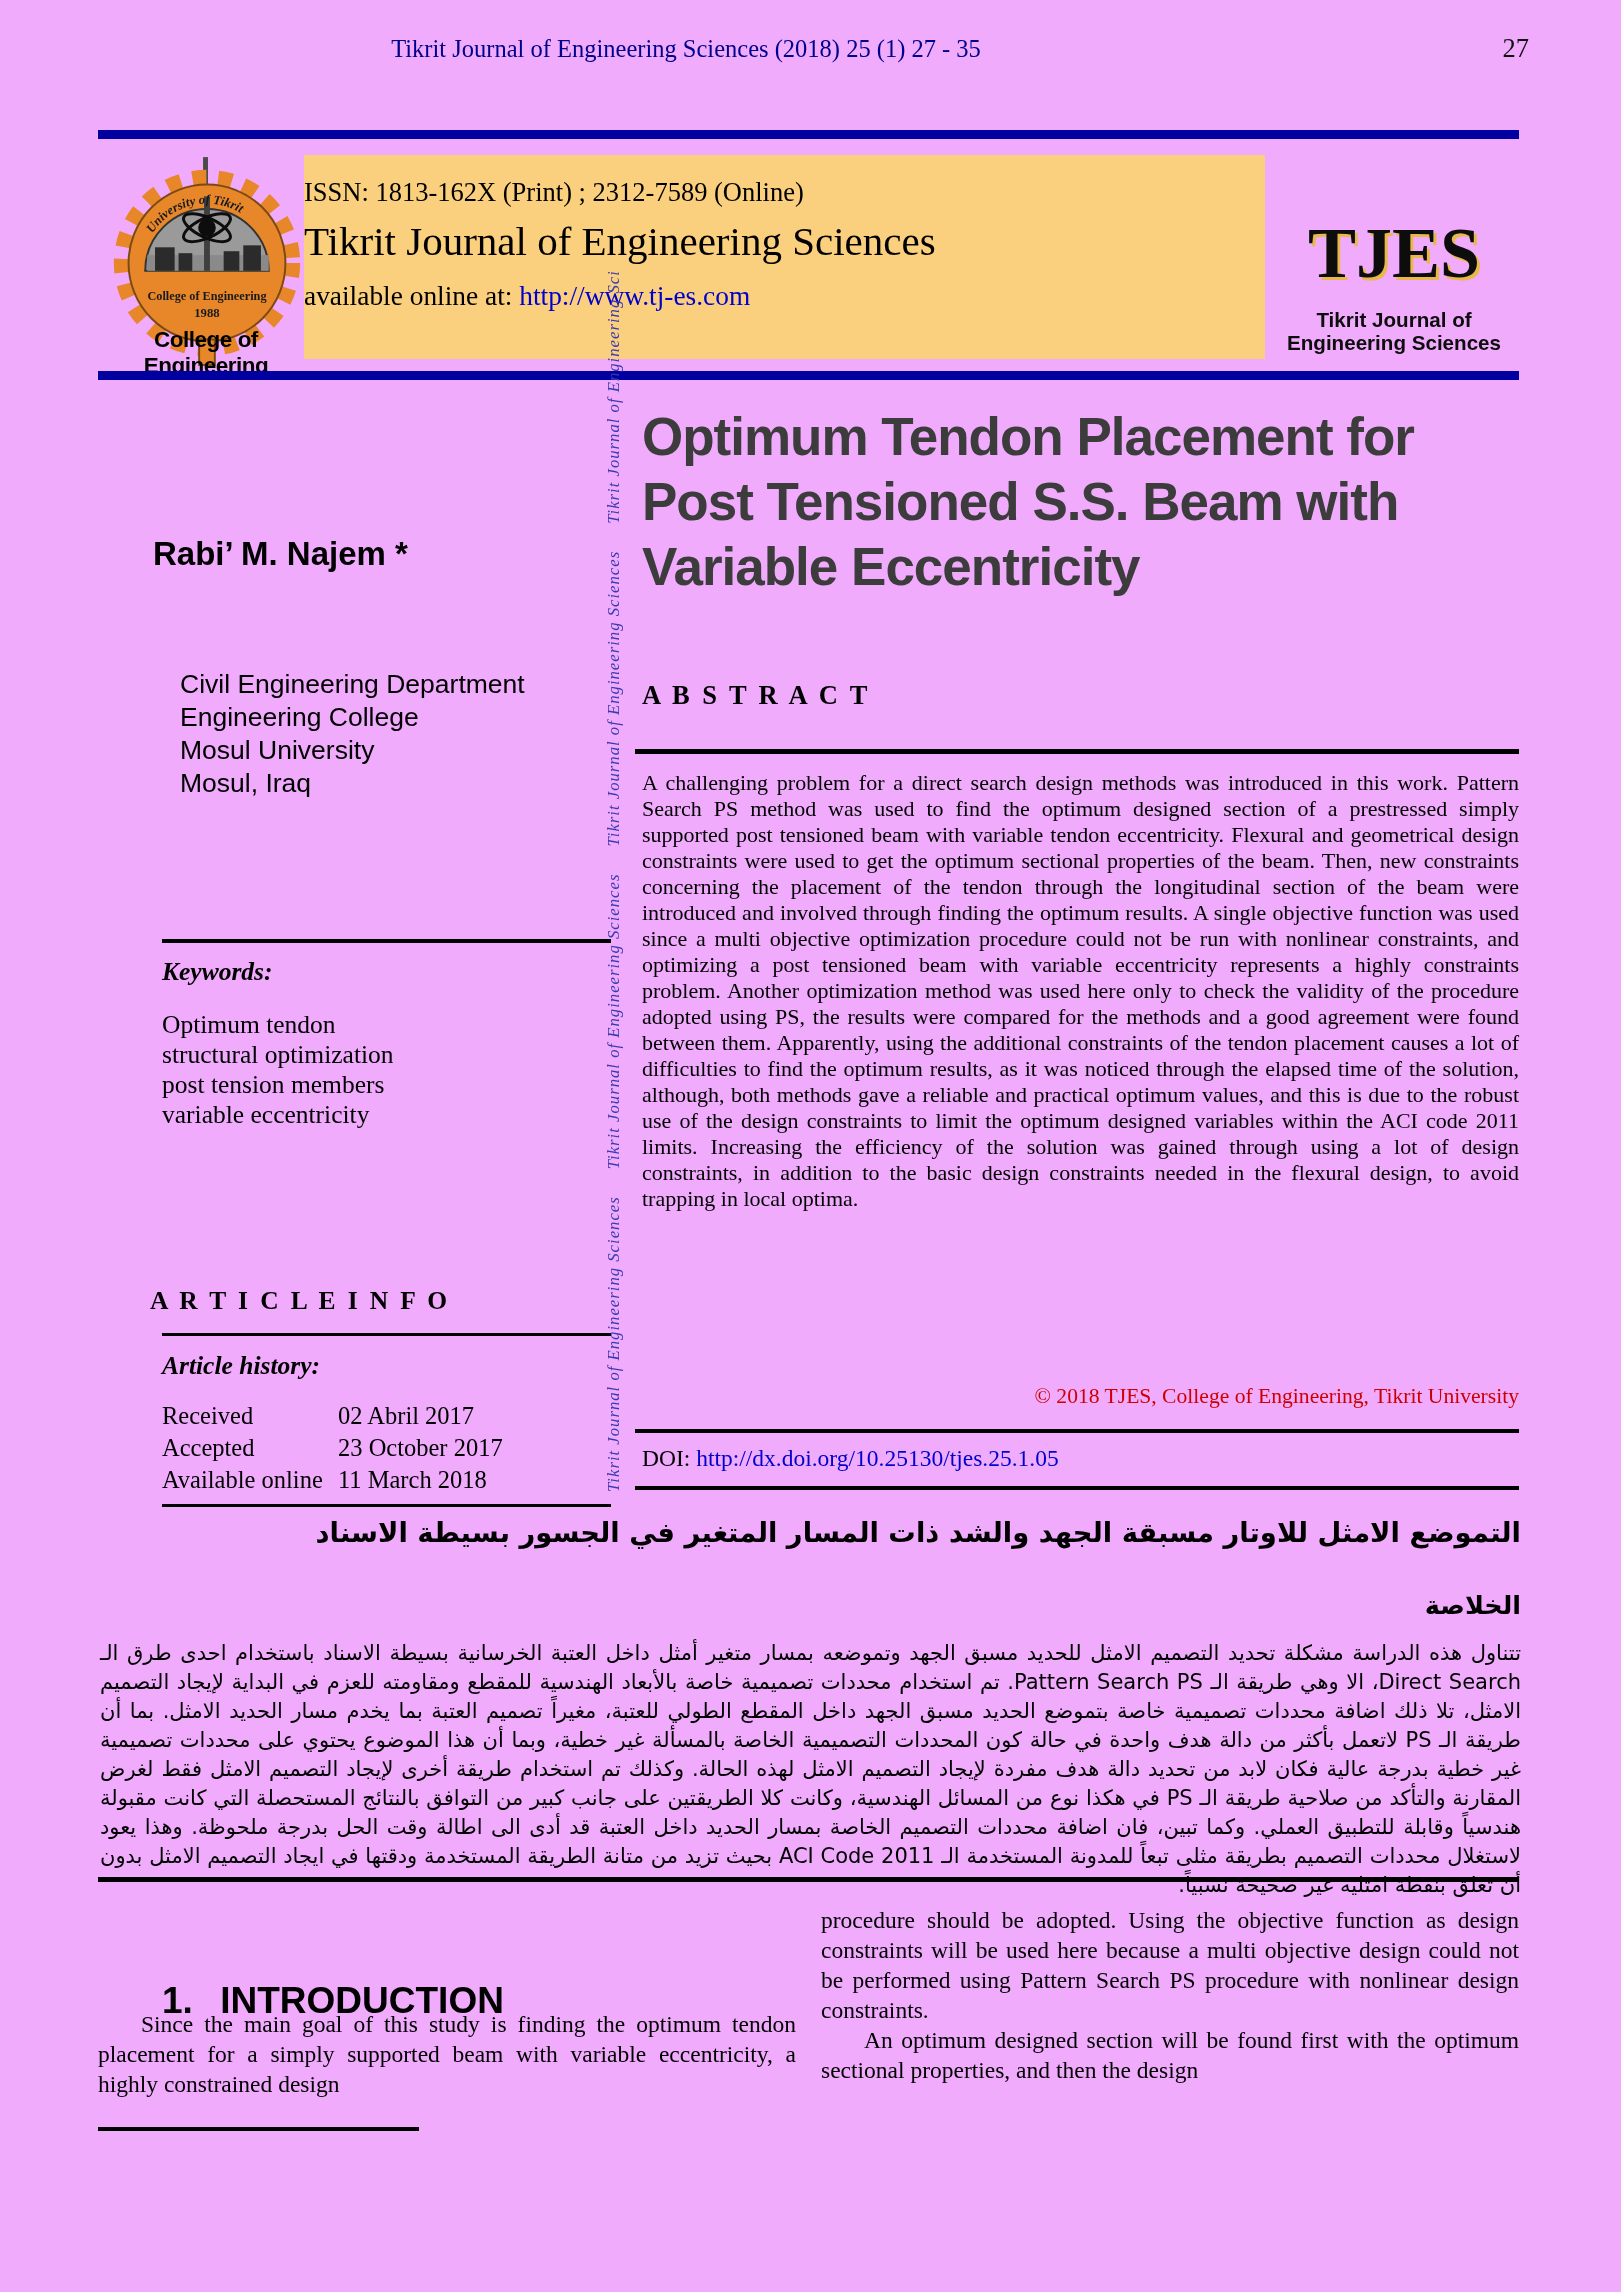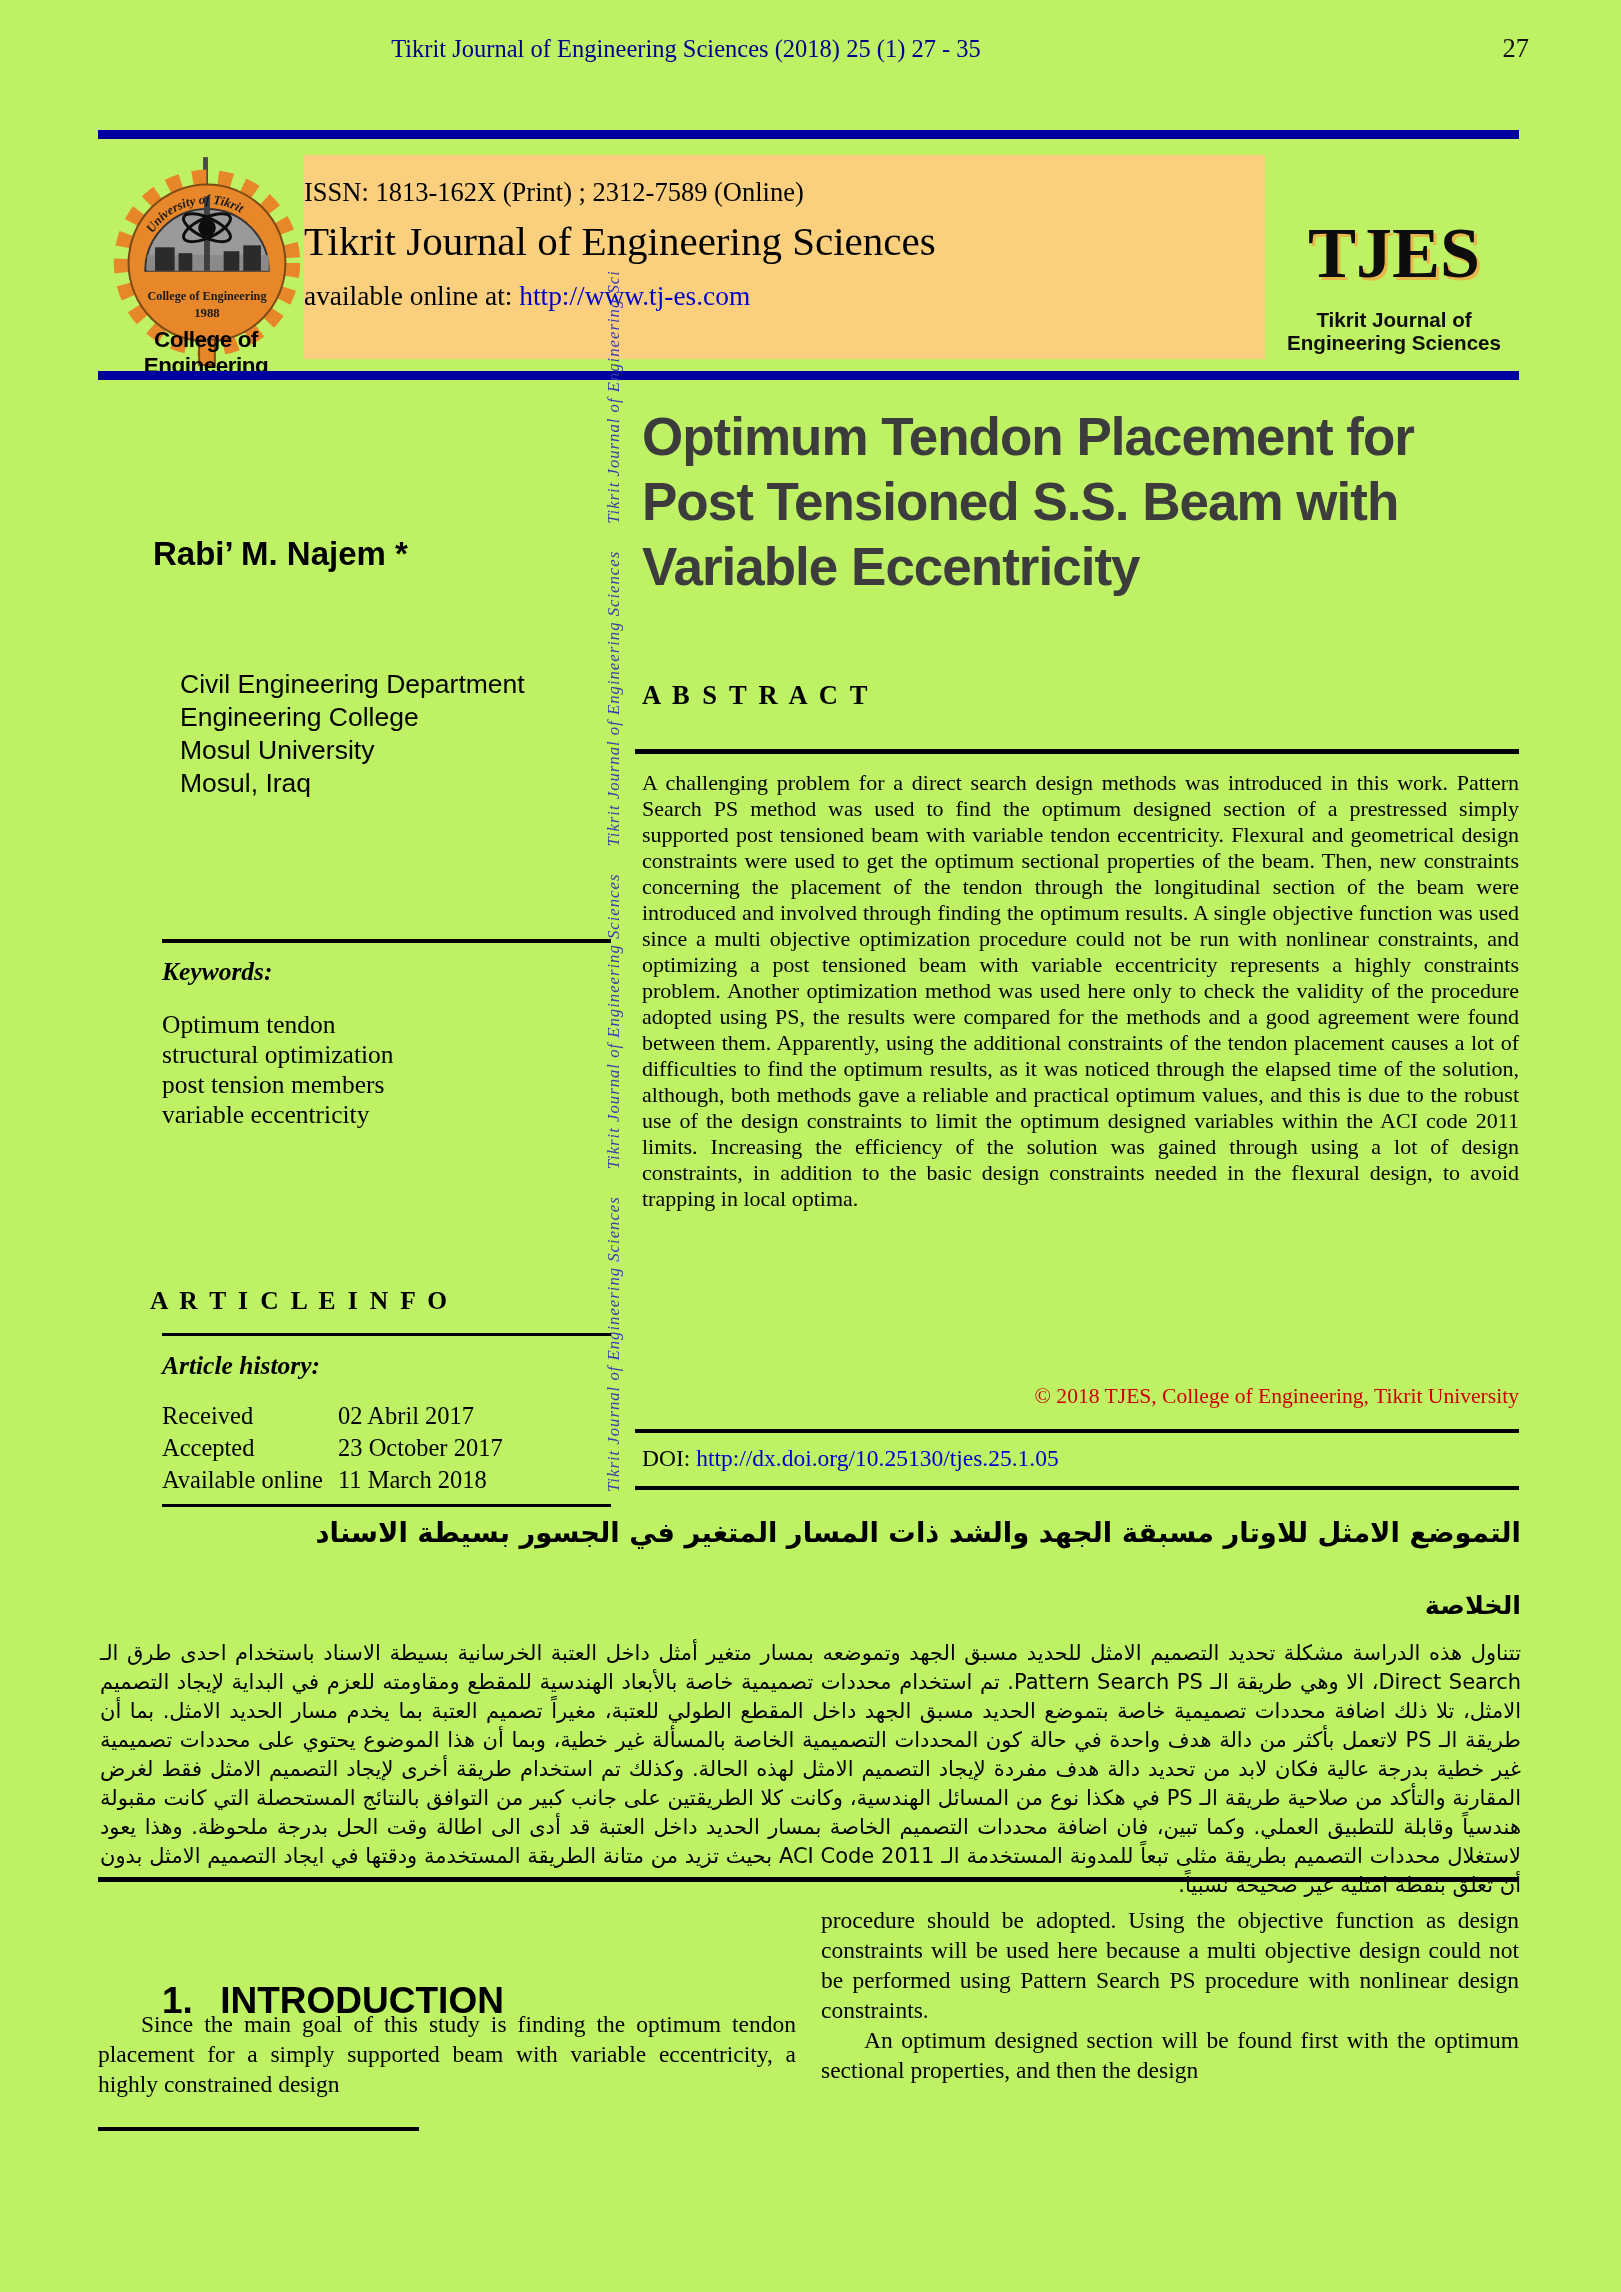--- a/index.html
+++ b/index.html
@@ -1,16 +1,16 @@
 <!DOCTYPE html>
 <html><head>
 <meta charset="utf-8">
 <style>
   html,body{margin:0;padding:0;background:#ffffff;}
-  .page{position:relative;width:1621px;height:2293px;background:#bef264;overflow:hidden;
+  .page{position:relative;width:1621px;height:2293px;background:#f0abfc;overflow:hidden;
         font-family:"Liberation Serif",serif;color:#000;}
   .abs{position:absolute;}
 
   
   .hdr-cite{left:98px;top:35px;width:1176px;text-align:center;font-size:24.5px;color:#00008B;}
   .hdr-page{right:92px;top:33px;font-size:26.5px;color:#111;}
 
   .rule-blue{background:#0000A0;height:8.8px;left:98px;width:1421px;}
   .rule-black{background:#000;}
 

